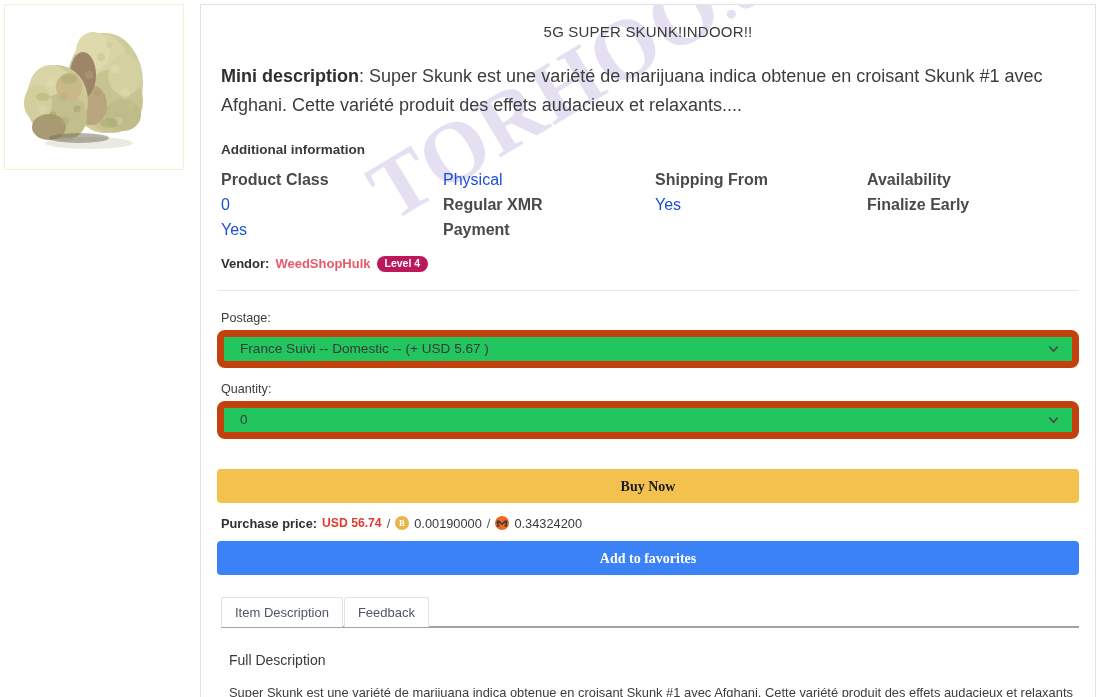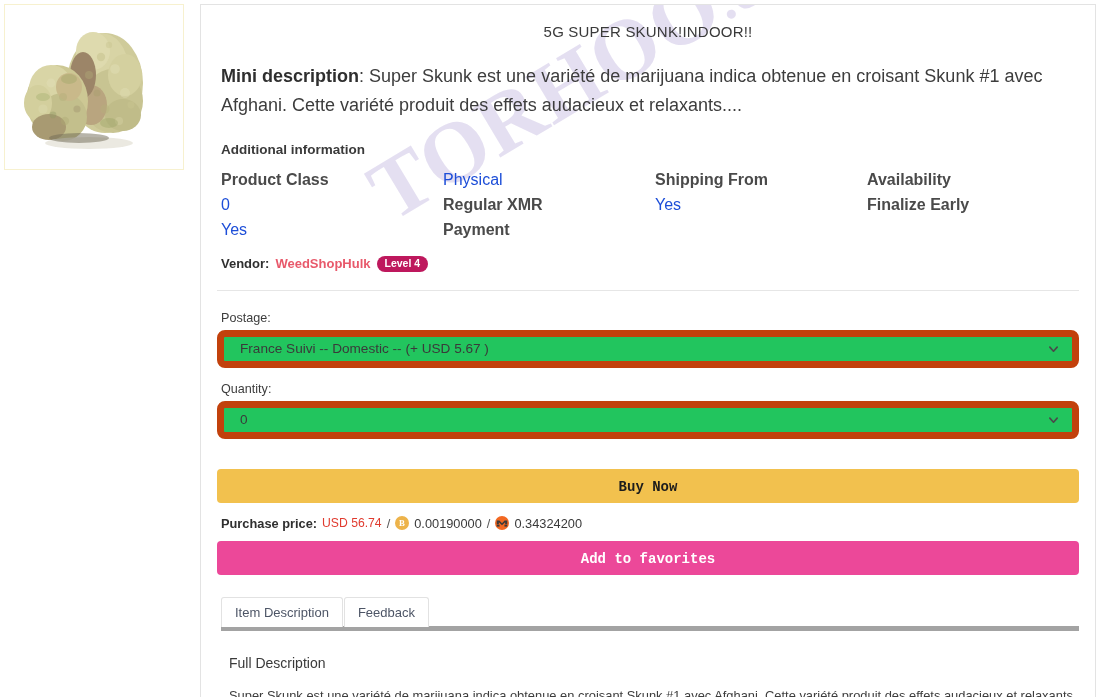--- a/index.html
+++ b/index.html
@@ -187,76 +187,76 @@
     color: #4a4a4a;
   }
   .select-box .chev svg { display: block; }
 
   
   .btn {
     display: block;
     width: 100%;
     border: none;
     border-radius: 4px;
-    font-family: Liberation Mono, monospace;
+    font-family: Liberation Serif, serif;
     cursor: pointer;
     text-align: center;
   }
   .btn-buy {
     background: #f3c council;
   }
   .btn-buy {
     background: #f2c14e;
     color: #1c1c1c;
     font-size: 14px;
     font-weight: bold;
     height: 34px;
     line-height: 34px;
     margin-top: 30px;
   }
   .btn-fav {
-    background: #ec4899;
+    background: #3b82f6;
     color: #ffffff;
     font-size: 14px;
     font-weight: bold;
     height: 34px;
     line-height: 34px;
     margin-top: 6px;
     margin-bottom: 22px;
   }
 
   
   .price-line {
     font-size: 12.8px;
     color: #3a3a3a;
     margin: 13px 0 10px 4px;
     display: flex;
     align-items: center;
     gap: 0;
     white-space: nowrap;
   }
   .price-label { font-weight: bold; color: #2f2f2f; margin-right: 5px; }
-  .price-usd { color: #e03b2f; font-weight: normal; font-size: 12.2px; }
+  .price-usd { color: #e03b2f; font-weight: bold; font-size: 12.2px; }
   .sep { color: #555; margin: 0 5px; }
   .coin {
     display: inline-block;
     width: 14px;
     height: 14px;
     border-radius: 50%;
     margin-right: 5px;
     position: relative;
     vertical-align: -2px;
     flex: 0 0 14px;
   }
   .coin svg { display:block; width:14px; height:14px; }
   .price-val { color: #3a3a3a; }
 
   
   .tabs-wrap {
-    border-bottom: 5px solid #a3a3a3;
+    border-bottom: 2px solid #a3a3a3;
     display: flex;
     align-items: flex-end;
     margin: 0 0 0 4px;
     padding-left: 0;
   }
   .tab {
     border: 1px solid #e2e2e2;
     border-bottom: none;
     background: #ffffff;
     padding: 7px 13px 7px 13px;

